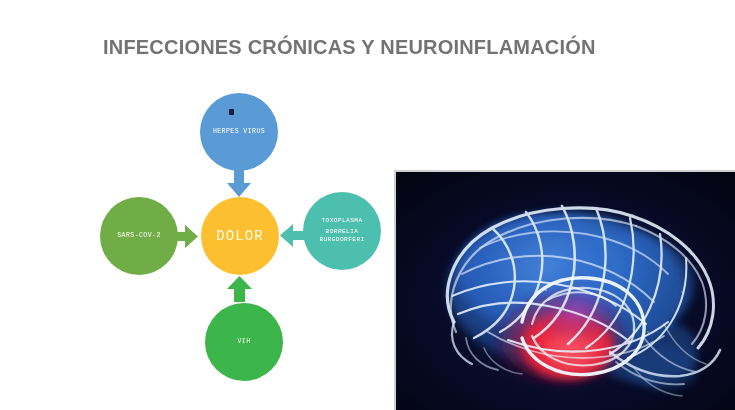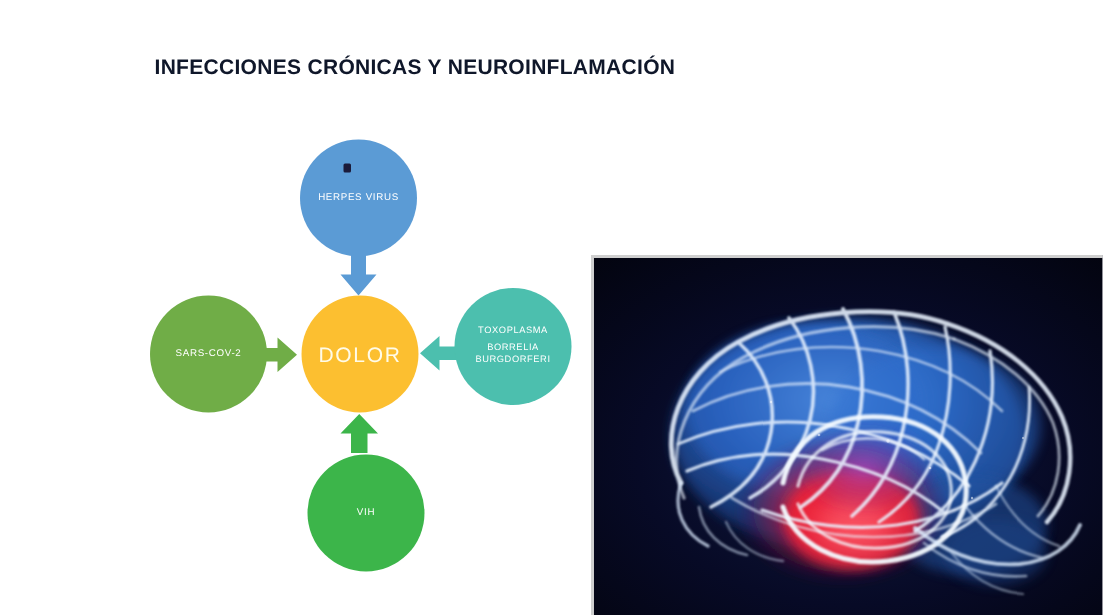--- a/index.html
+++ b/index.html
@@ -14,34 +14,35 @@
     overflow: hidden;
     font-family: "Liberation Sans", sans-serif;
     background: #ffffff;
   }
 
   
   #slide-title {
     position: absolute;
     left: 103px;
     top: 36px;
-    font-size: 14px;
+    font-size: 20px;
     font-weight: 700;
     letter-spacing: 0.2px;
-    color: #0f172a;
+    color: #737373;
     white-space: nowrap;
   }
 
   
   #diagram {
     position: absolute;
     left: 0;
     top: 0;
     width: 400px;
     height: 350px;
+    font-family: Liberation Mono, monospace;
   }
 
   .node {
     position: absolute;
     border-radius: 50%;
     display: flex;
     flex-direction: column;
     align-items: center;
     justify-content: center;
     text-align: center;

